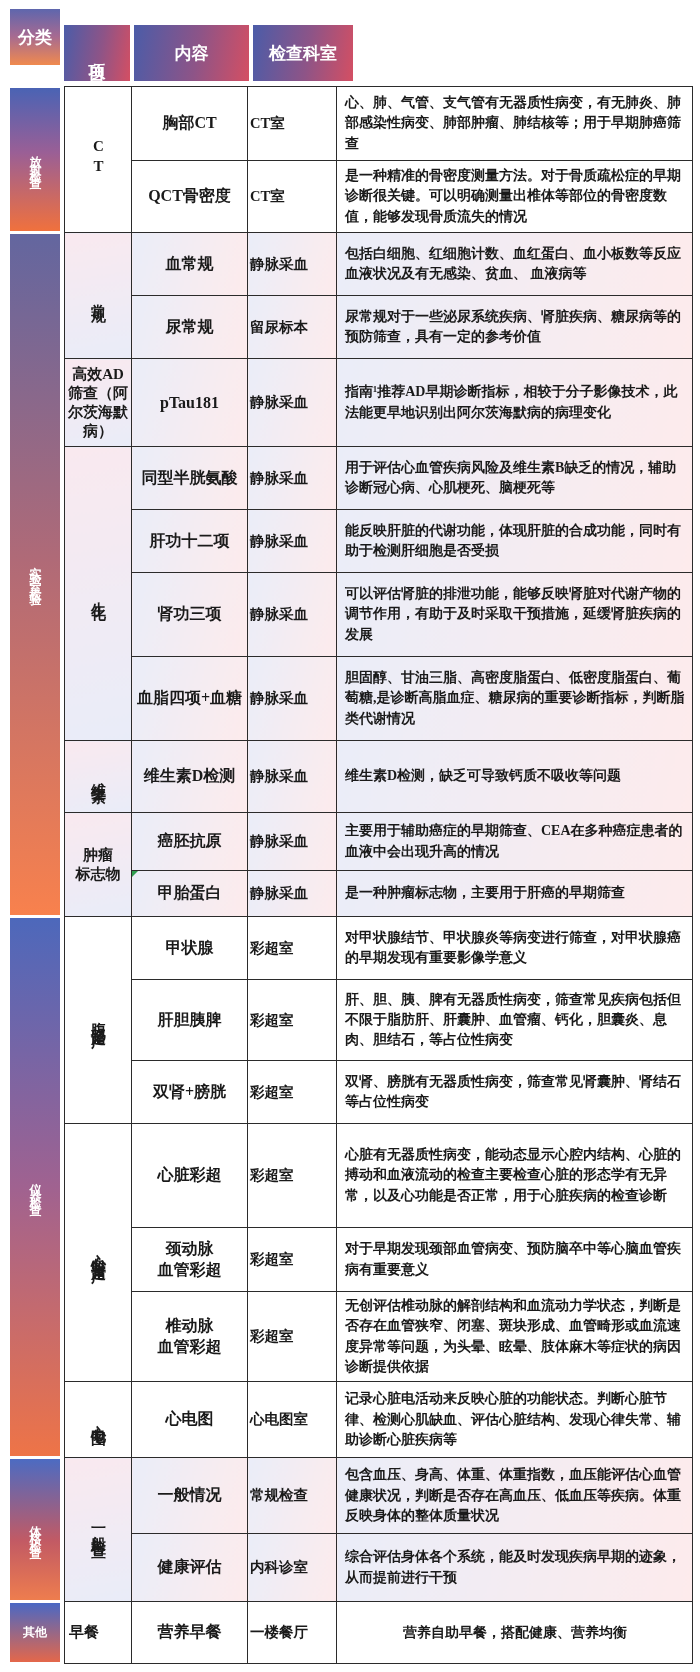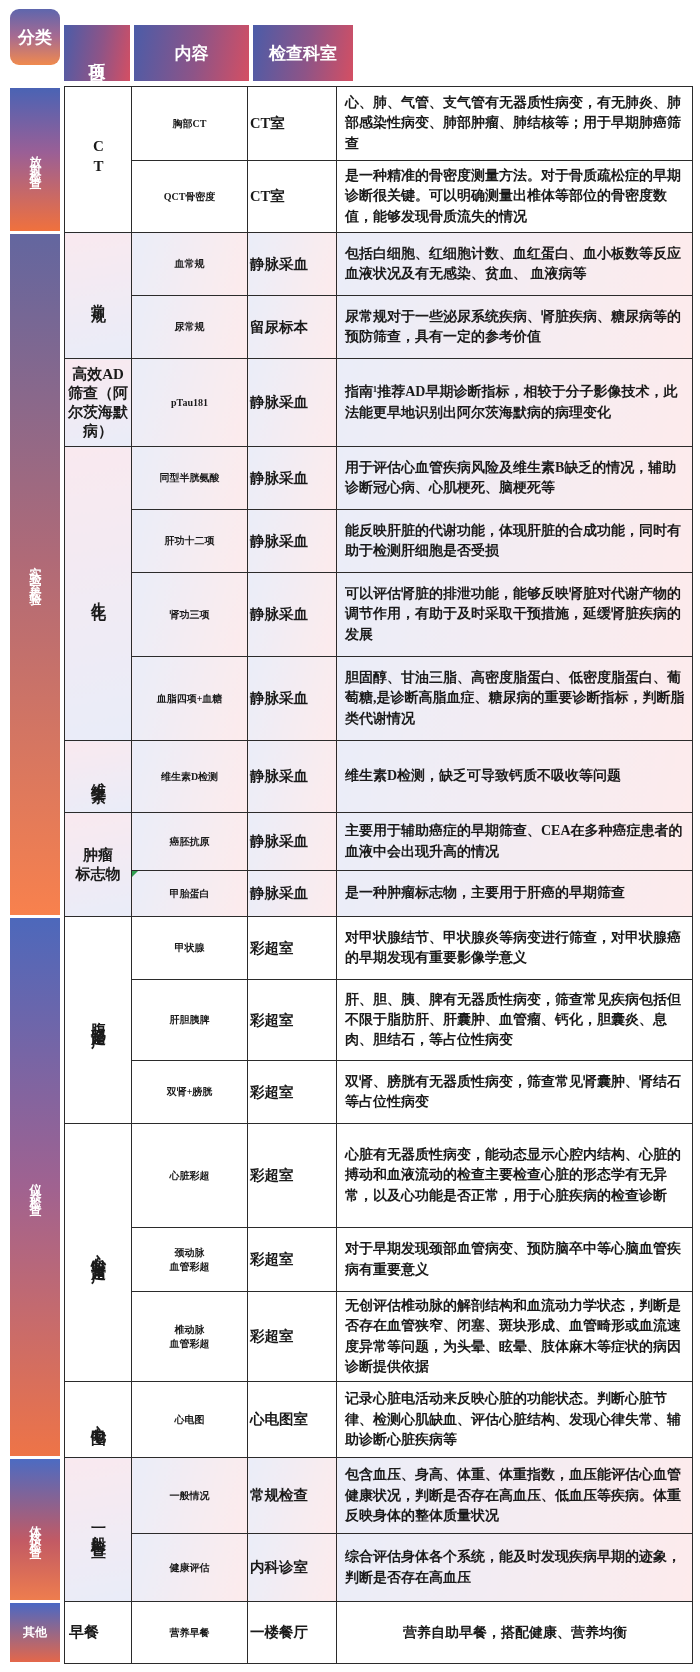--- a/index.html
+++ b/index.html
@@ -13,21 +13,21 @@
     font-family:"Liberation Serif","DejaVu Serif",serif;
     color:#1a1a1a;
   }
   
   .hdr { display:flex; gap:4px; margin-bottom:5px; }
   .hcell {
     height:56px; display:flex; align-items:center; justify-content:center;
     color:#ffffff; font-weight:bold; font-size:17px;
   }
   .hcell.grad { background:linear-gradient(100deg,#4b5ca8 0%,#8e5487 55%,#d44f63 100%);margin-top:16px; }
-  .h-cat  { width:50px; background:linear-gradient(180deg,#5e66ad 0%,#a56a92 48%,#f08a4e 100%);border-radius:9px; }
+  .h-cat  { width:50px; background:linear-gradient(180deg,#5e66ad 0%,#a56a92 48%,#f08a4e 100%); }
   .h-item { width:66px; }
   .h-cont { width:115px; }
   .h-dept { width:100px; }
   .h-sig  { flex:1; }
   .v { writing-mode:vertical-rl; text-orientation:upright; }
   .h-item .v { letter-spacing:3px; }
 
   
   .section { display:flex; gap:4px; }
   .section + .section { margin-top:-1px; }
@@ -46,21 +46,21 @@
   table { border-collapse:collapse; table-layout:fixed; width:629px; flex:0 0 629px; }
   td { border:1px solid #2b2b2b; vertical-align:middle; }
   col.c-item { width:67px; }
   col.c-cont { width:116px; }
   col.c-dept { width:89px; }
 
   td.item {
     text-align:center; font-weight:bold; font-size:15px; padding:2px;
   }
   td.item .v { letter-spacing:4px; }
-  td.cont { text-align:center; font-weight:bold; font-size:10px; padding:2px 3px; }
+  td.cont { text-align:center; font-weight:bold; font-size:16px; padding:2px 3px; }
   td.dept { text-align:left; font-weight:bold; font-size:14.5px; padding:2px; }
   td.sig  { font-weight:bold; font-size:14px; line-height:1.45; padding:4px 7px 4px 8px; text-align:left; }
   td.sig.center { text-align:center; }
   .pre { white-space:pre-line; }
 
   
   .pale td { background:linear-gradient(105deg,#eaedf8 0%,#fdebec 100%); }
   .pale td.item { background:linear-gradient(170deg,#f9e9ef 0%,#e9ecf8 100%); }
 
   td.item.left-item { text-align:left; padding-left:4px; font-size:15px; }
@@ -264,21 +264,21 @@
       <tbody>
           <tr style="height:76px">
         <td class="item" rowspan="2"><span class="v">一般检查</span></td>
         <td class="cont">一般情况</td>
         <td class="dept">常规检查</td>
         <td class="sig">包含血压、身高、体重、体重指数，血压能评估心血管健康状况，判断是否存在高血压、低血压等疾病。体重反映身体的整体质量状况</td>
       </tr>
       <tr style="height:68px">
         <td class="cont">健康评估</td>
         <td class="dept">内科诊室</td>
-        <td class="sig">综合评估身体各个系统，能及时发现疾病早期的迹象，判断是否存在高血压</td>
+        <td class="sig">综合评估身体各个系统，能及时发现疾病早期的迹象，从而提前进行干预</td>
       </tr>
     </tbody>
       </table>
   </div>
 
   <div class="section">
     <div class="cat cat-other">
         <span>其他</span>
       </div>
     <table>

